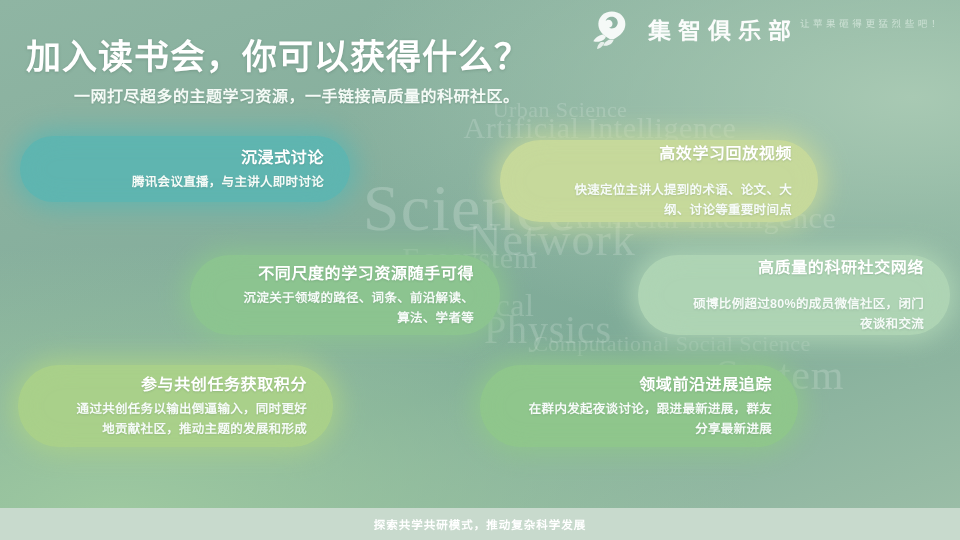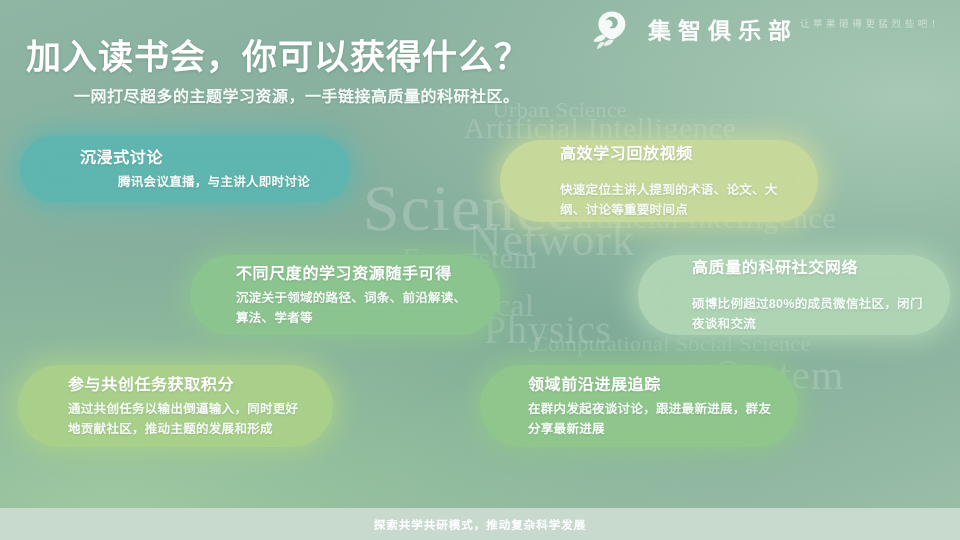--- a/index.html
+++ b/index.html
@@ -92,21 +92,21 @@
   }
   .logo-tag {
     font-size: 9.5px;
     letter-spacing: 3.6px;
     color: #dfeee4;
     opacity: 0.75;
     line-height: 1.1;
   }
 
   
-  .cards { position: absolute; inset: 0; }
+  .cards { position: absolute; inset: 0; text-align: right; }
   .card {
     position: absolute;
     border-radius: 48px;
     padding: 14px 26px 16px 26px;
     display: flex;
     flex-direction: column;
     justify-content: center;
   }
   .card::before {
     content: "";

